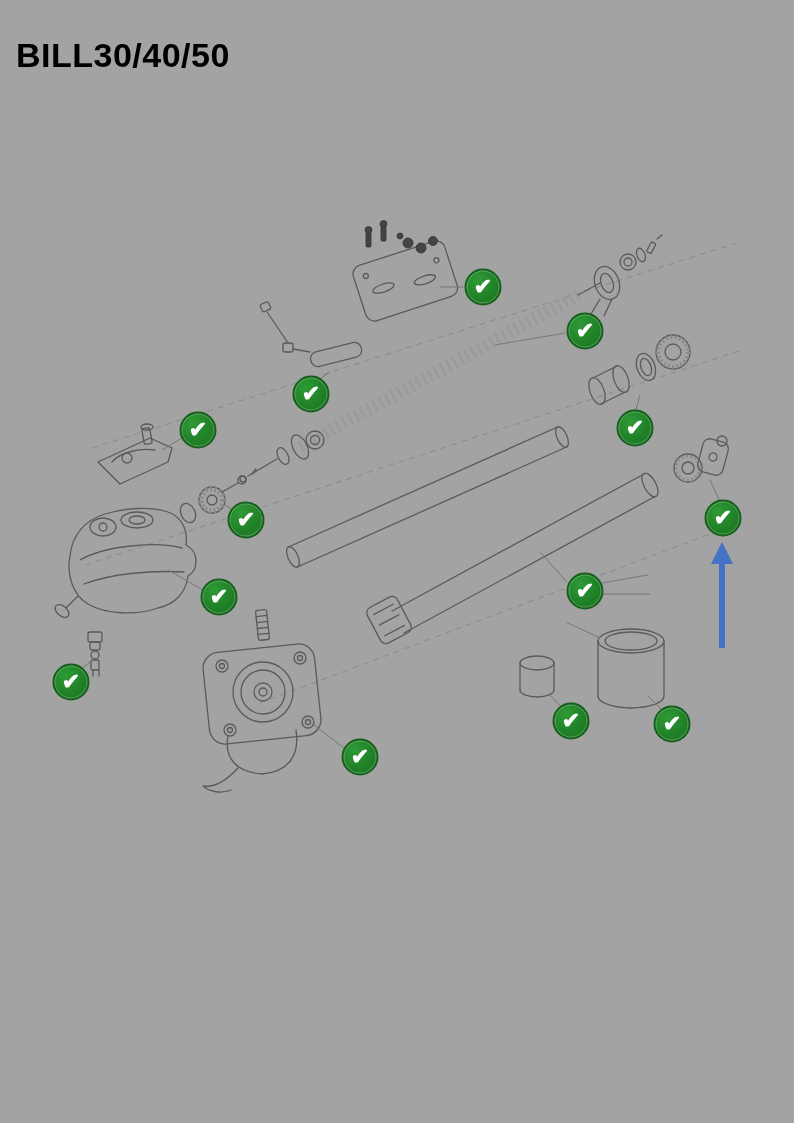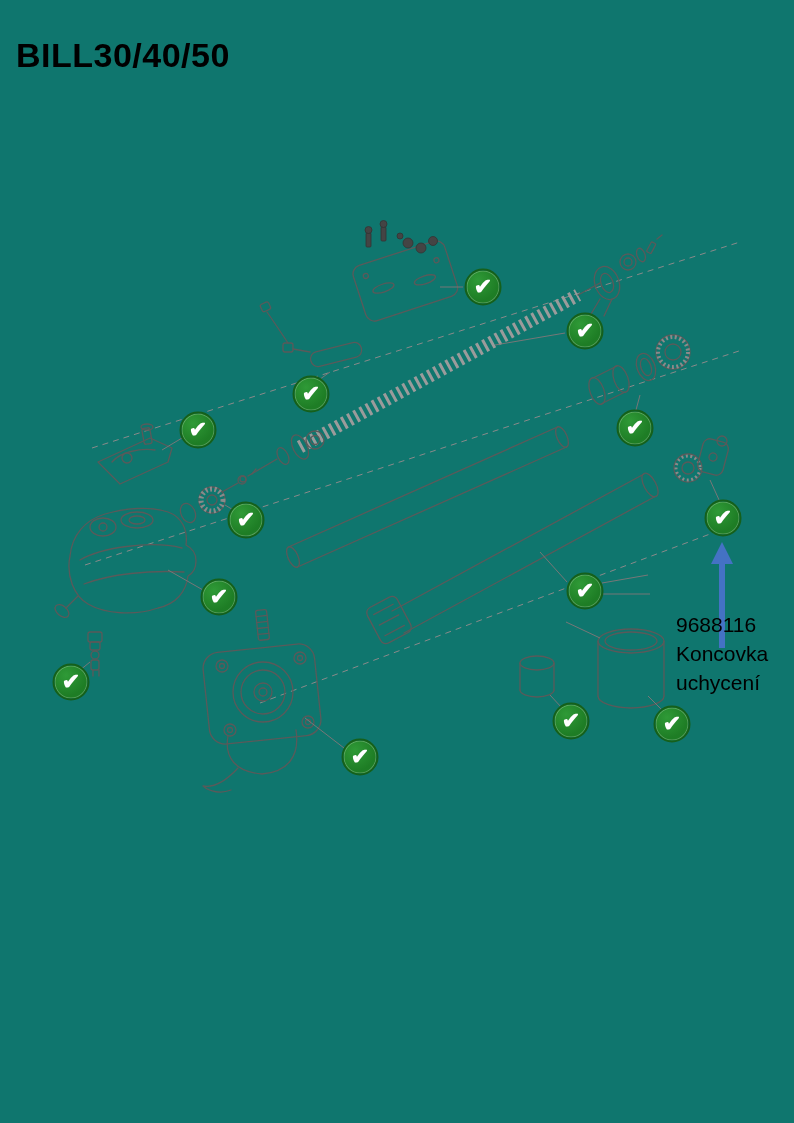--- a/index.html
+++ b/index.html
@@ -7,21 +7,21 @@
     --badge-edge:#15601b;
     --check-color:#ffffff;
     --arrow-color:#4472c4;
     --ink:#5a5a5a;
   }
   *{margin:0;padding:0;box-sizing:border-box;}
   html,body{background:#e9e9e9;}
   .page{
     position:relative;
     width:794px;height:1123px;
-    background:#0f766e;
+    background:#a3a3a3;
     margin:0 auto;
     overflow:hidden;
     font-family:"Liberation Sans", sans-serif;
   }
   .title{
     position:absolute;
     left:16px;top:36px;
     font-size:34px;
     font-weight:bold;
     color:#000;
@@ -302,19 +302,14 @@
         <span class="check">✔</span>
       </div>
       <div class="badge" style="left: 672px; top: 724px;">
         <span class="check">✔</span>
       </div>
       <div class="badge" style="left: 360px; top: 757px;">
         <span class="check">✔</span>
       </div>
     </div>
 
-  <div class="annotation">
-    <div>9688116</div>
-    <div>Koncovka</div>
-    <div>uchycení</div>
-  </div>
 
 </div>
 
 </body></html>

